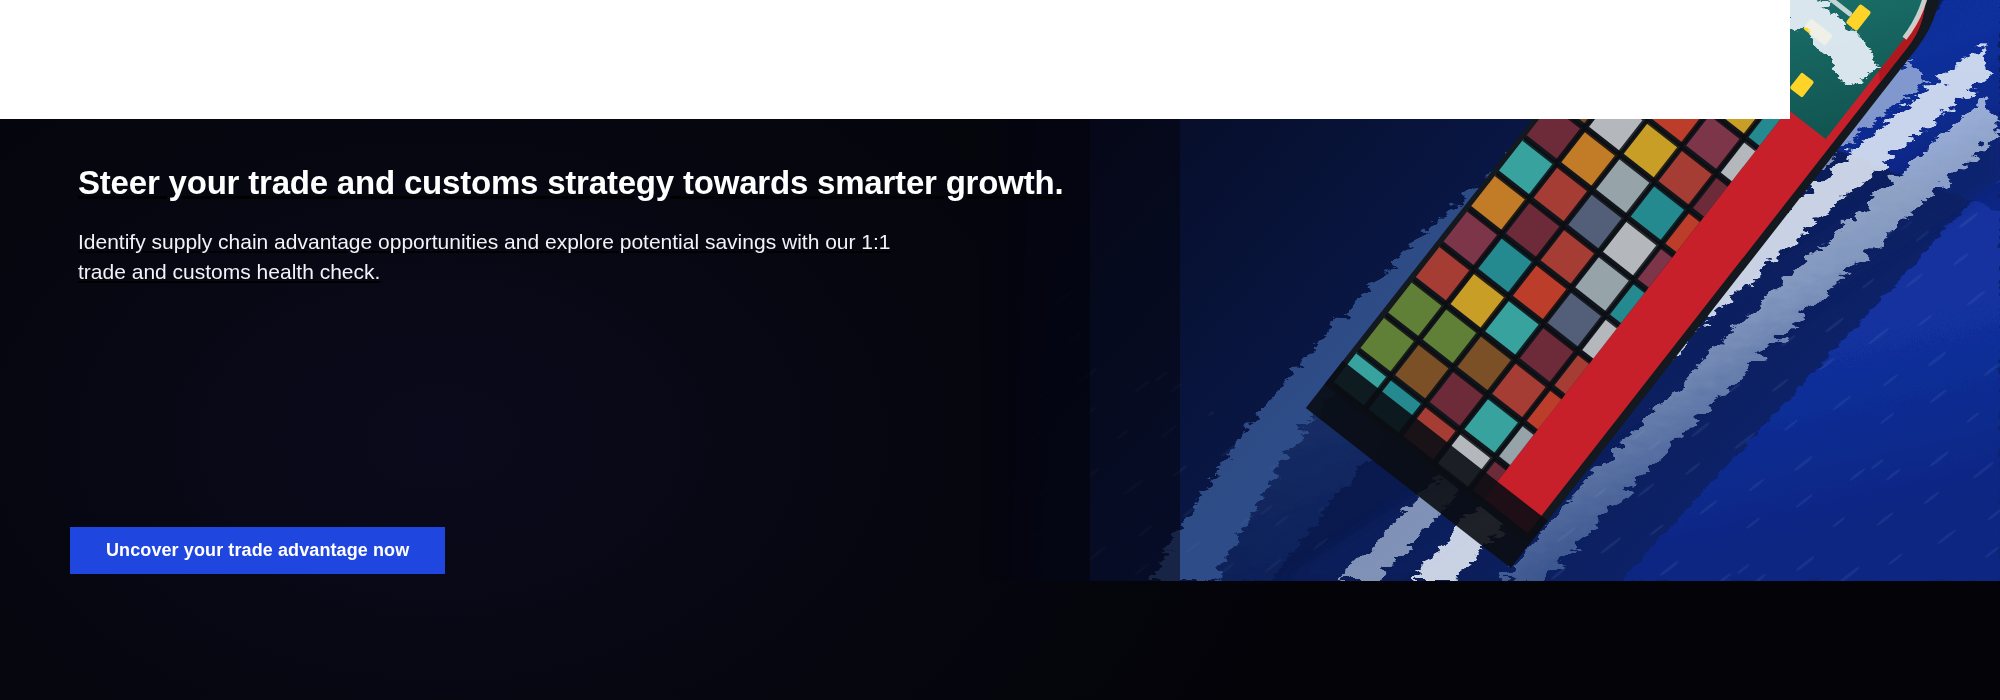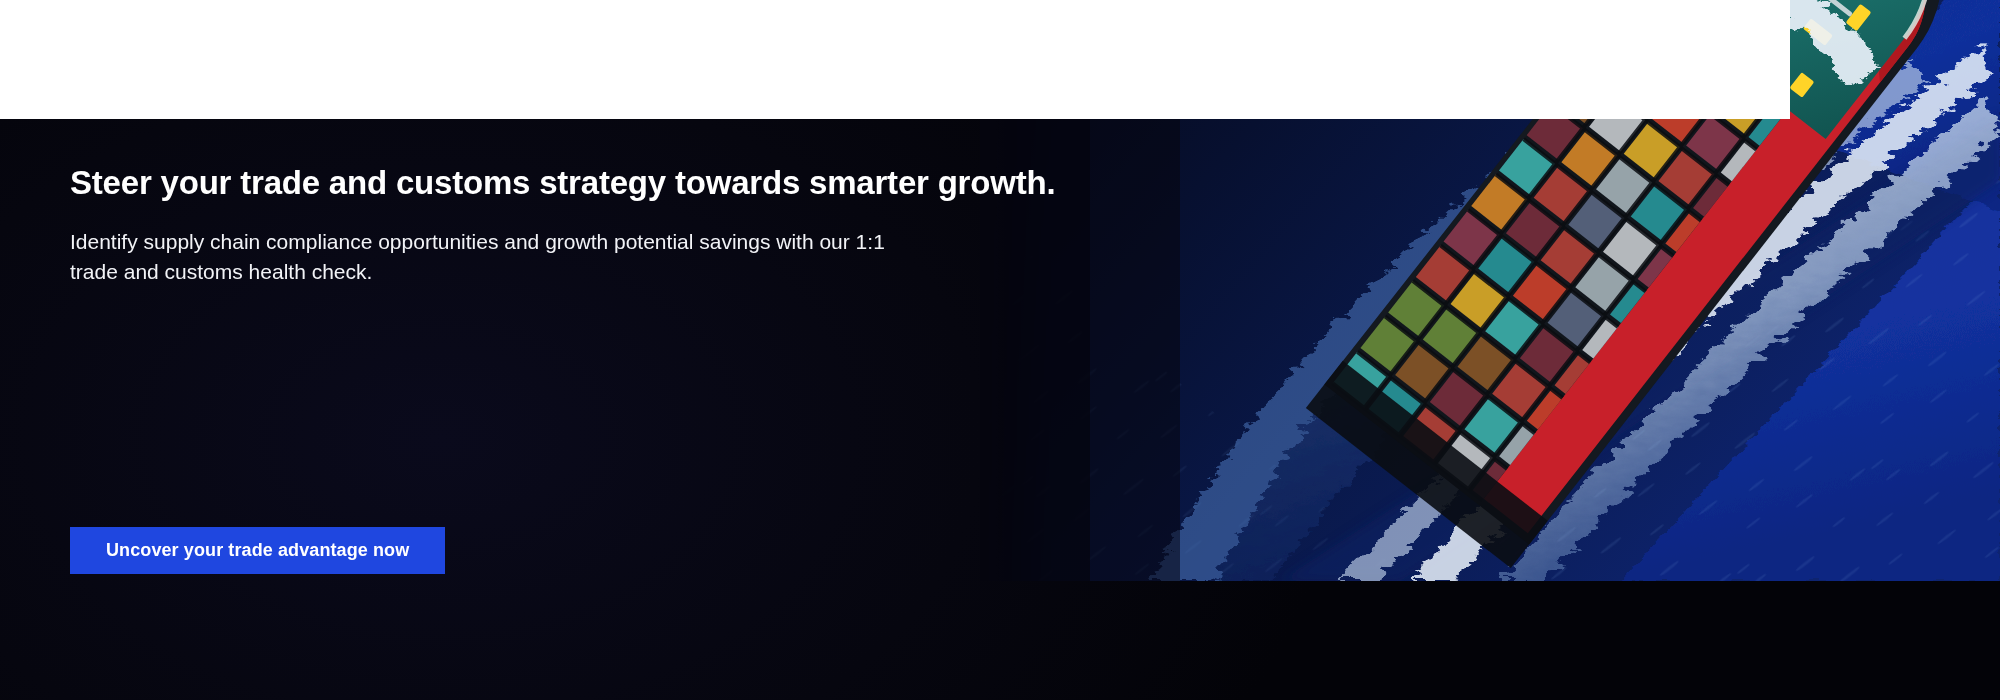--- a/index.html
+++ b/index.html
@@ -54,24 +54,25 @@
     top: -119px;
     width: 1020px;
     height: 700px;
     overflow: hidden;
   }
   .art svg { display: block; }
 
   
   .copy {
     position: absolute;
-    left: 70px;
+    left: 78px;
     top: 44px;
     width: 1060px;
     z-index: 20;
+    text-decoration: underline;
   }
 
   .headline {
     margin: 0;
     color: #ffffff;
     font-size: 33px;
     line-height: 40px;
     font-weight: bold;
     letter-spacing: -0.2px;
     white-space: nowrap;
@@ -112,21 +113,21 @@
 </head>
 <body>
 
 <div id="stage">
 
   <section class="hero">
     <div class="hero-bg"></div>
 
     <div class="copy">
       <h1 class="headline">Steer your trade and customs strategy towards smarter growth.</h1>
-      <p class="subcopy">Identify supply chain compliance opportunities and growth potential savings with our 1:1 trade and customs health check.</p>
+      <p class="subcopy">Identify supply chain advantage opportunities and explore potential savings with our 1:1 trade and customs health check.</p>
     </div>
 
     <button class="cta">Uncover your trade advantage now</button>
   </section>
 
   <div class="art">
     <svg width="1020" height="700" viewBox="0 0 1020 700" xmlns="http://www.w3.org/2000/svg">
       <defs>
 
         <linearGradient id="waterDark" x1="0" y1="0" x2="1" y2="0.6">

